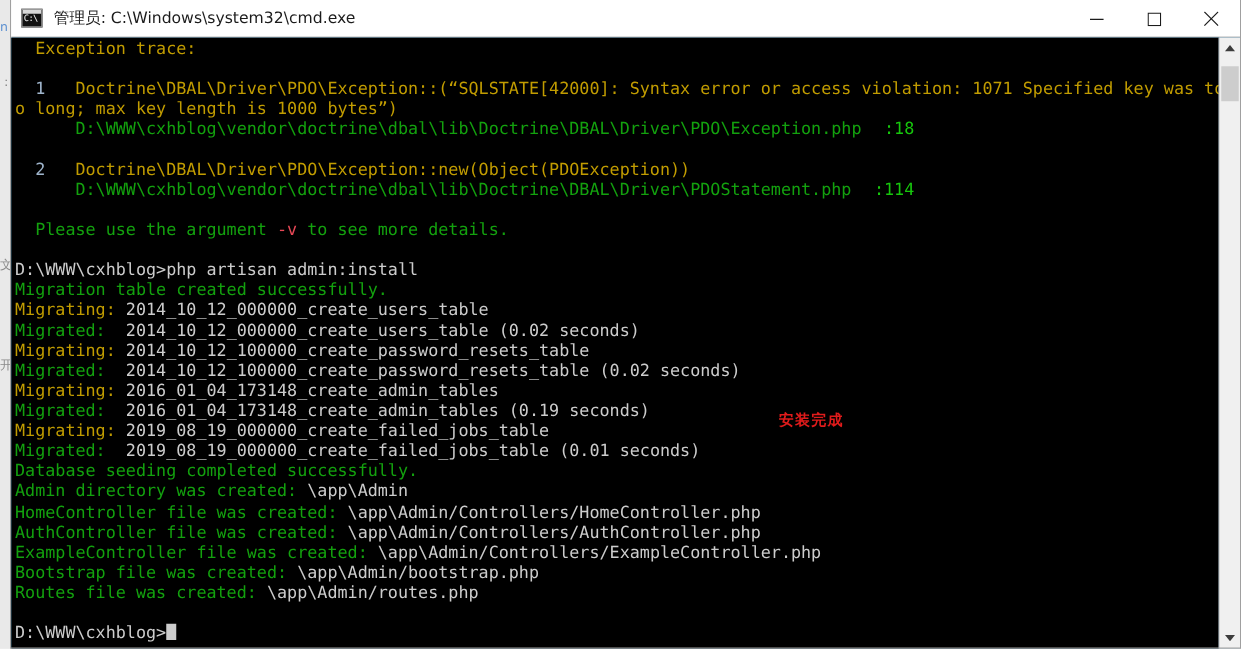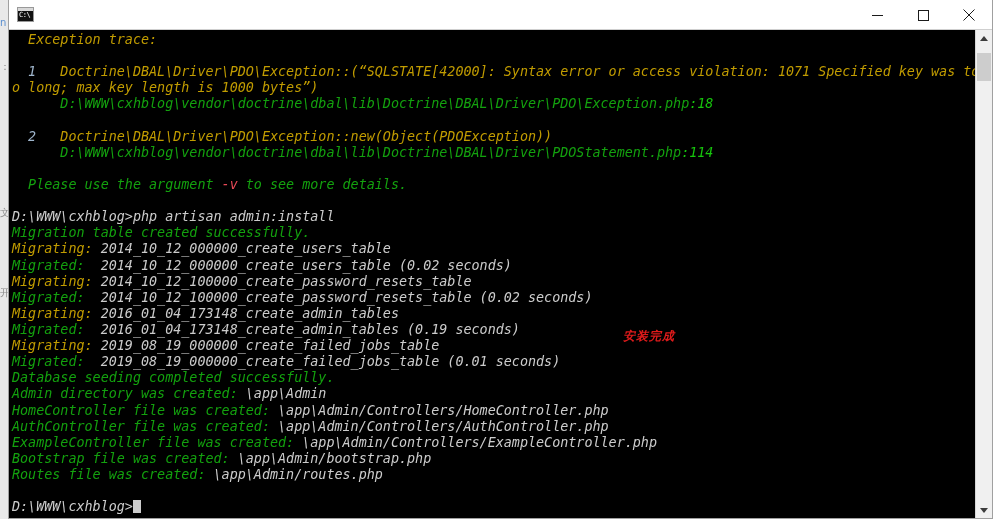--- a/index.html
+++ b/index.html
@@ -92,21 +92,20 @@
   }
   .win-btn svg { display: block; }
 
   
   .console-wrap {
     flex: 1 1 auto;
     display: flex;
     background: #0c4a6e;
     position: relative;
     overflow: hidden;
-    font-style: italic;
   }
   .console {
     flex: 1 1 auto;
     background: #000000;
     padding: 2px 0 0 0;
     position: relative;
     overflow: hidden;
   }
   .term {
     font-family: "DejaVu Sans Mono", "Liberation Mono", monospace;
@@ -115,21 +114,21 @@
     white-space: pre;
     color: #cccccc;
     letter-spacing: 0px;
     padding-left: 3px;
   }
   .term .line { height: 16.12px; }
 
   
   .c-white   { color: #cccccc; margin-top: 44px; }
   .c-green   { color: #13a10e; }
-  .c-brgreen { color: #16c60c; }
+  .c-brgreen { color: #16c60c; padding-left: 18px; }
   .c-yellow  { color: #c19c00; }
   .c-red     { color: #e74856; }
   .c-blue    { color: #9fb5cc; }
 
   
   .annotation {
     position: absolute;
     left: 614px; top: 298px;
     font-family: "DejaVu Sans", "Liberation Sans", sans-serif;
     font-size: 12px;
@@ -202,20 +201,21 @@
       <div class="bg-artifact" style="left: 0px; top: 288px;">开</div>
     </div>
 
   <div class="window">
 
     <div class="titlebar">
       <div class="title-icon">
         <div class="bar"></div>
         <div class="txt">C:\</div>
       </div>
+      <div class="title-text">管理员: C:\Windows\system32\cmd.exe</div>
 
       <div class="win-buttons">
         <div class="win-btn">
           <svg width="11" height="11" viewBox="0 0 11 11">
             <line x1="0" y1="5.5" x2="11" y2="5.5" stroke="#1b1b1b" stroke-width="1"></line>
           </svg>
         </div>
         <div class="win-btn">
           <svg width="11" height="11" viewBox="0 0 11 11">
             <rect x="0.5" y="0.5" width="10" height="10" fill="none" stroke="#1b1b1b" stroke-width="1"></rect>

